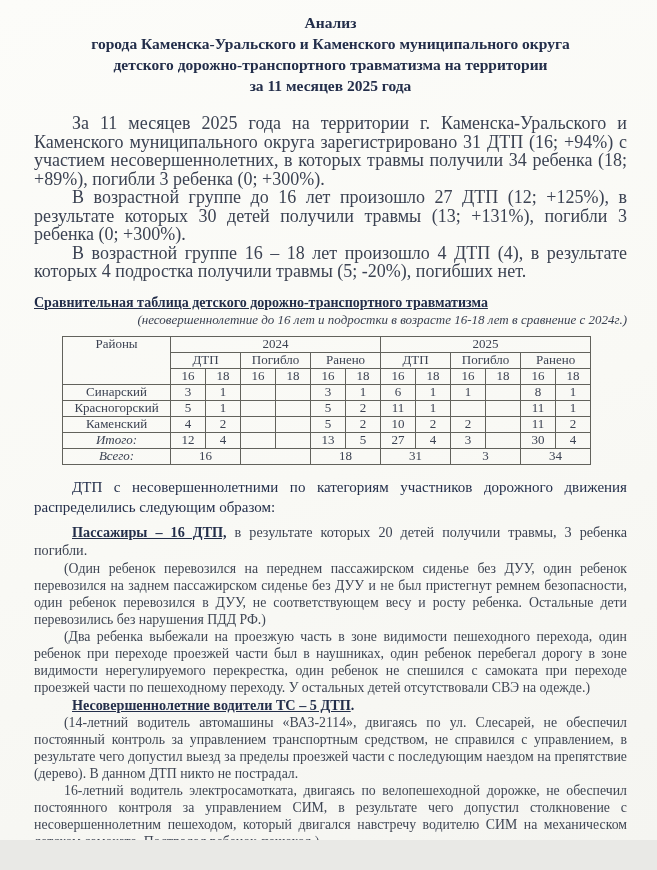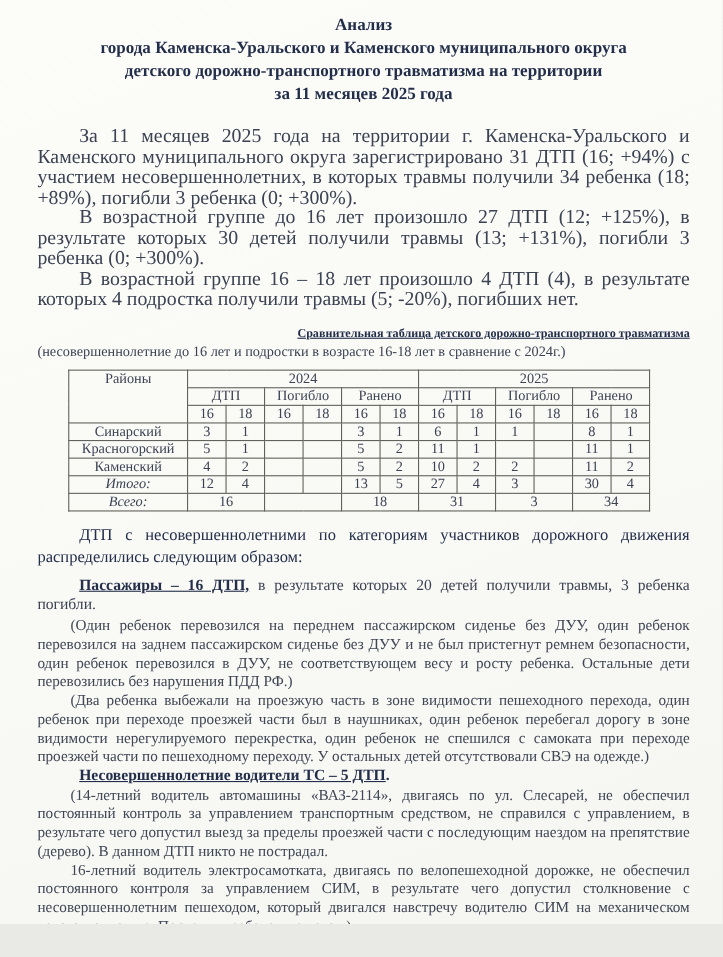--- a/index.html
+++ b/index.html
@@ -28,32 +28,33 @@
   p.para {
     font-size:18px;
     line-height:18.5px;
     text-align:justify;
     text-indent:38px;
     color:#3b4252;
   }
   
   .tbl-block { margin-top:13px; }
   .tbl-title {
-    text-align:right;
+    text-align:left;
     font-weight:bold;
     text-decoration:underline;
-    font-size:11px;
+    font-size:14px;
     line-height:18px;
     color:#232e4a;
   }
   .tbl-sub {
-    text-align:left;
+    text-align:right;
     font-size:13px;
     line-height:16px;
     color:#3b4252;
+    font-style:italic;
   }
   table.cmp {
     border-collapse:collapse;
     margin:8px 0 0 28px;
     table-layout:fixed;
     width:528px;
   }
   table.cmp th, table.cmp td {
     border:1px solid #62625c;
     font-size:13px;

